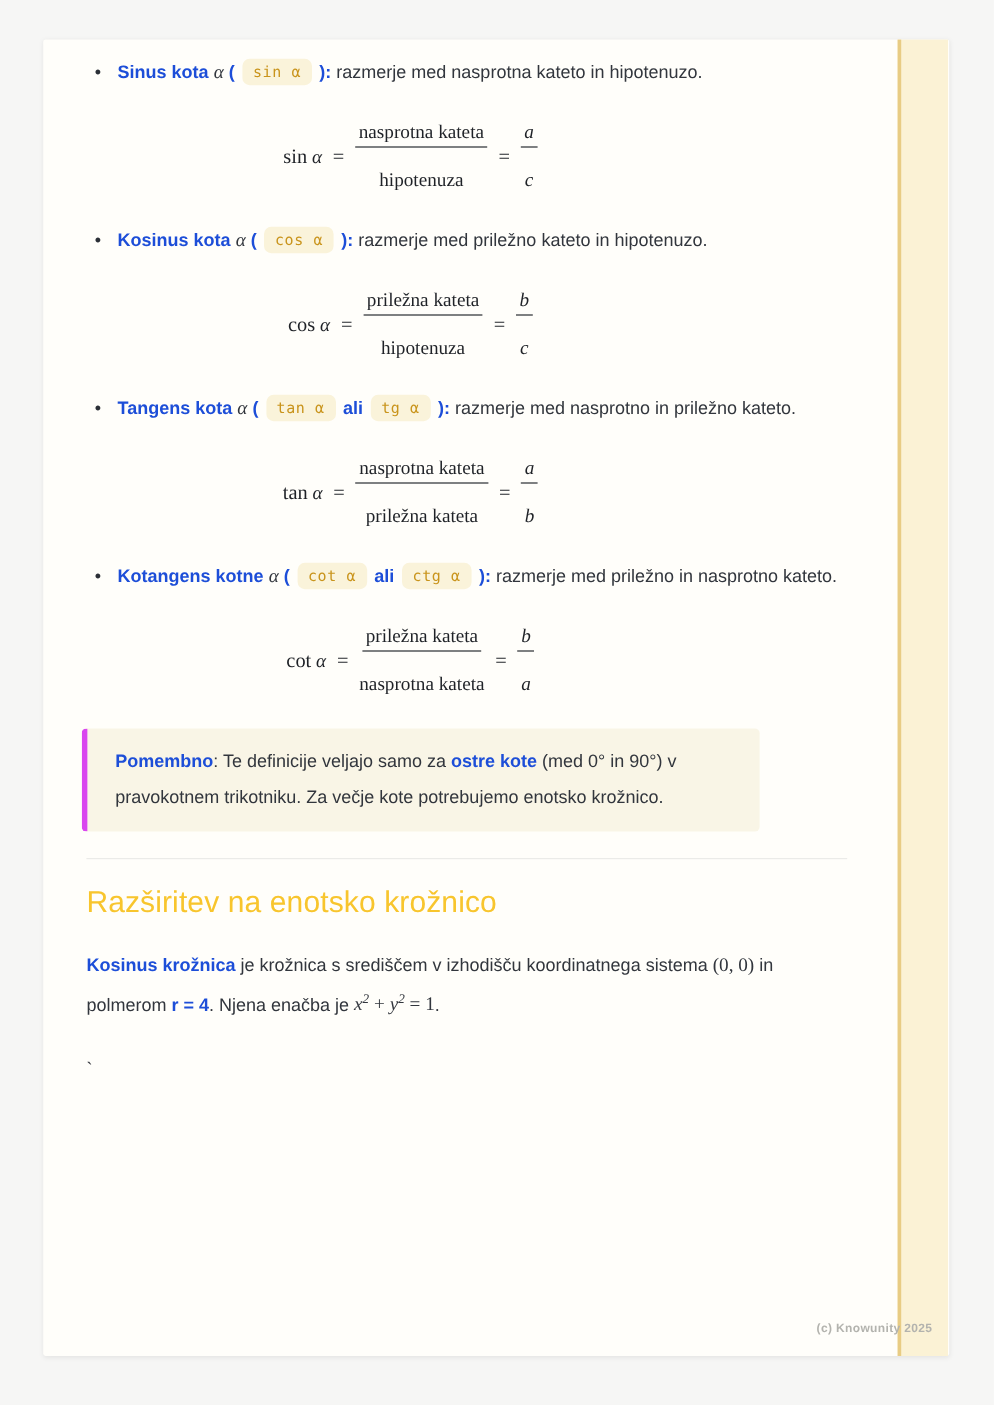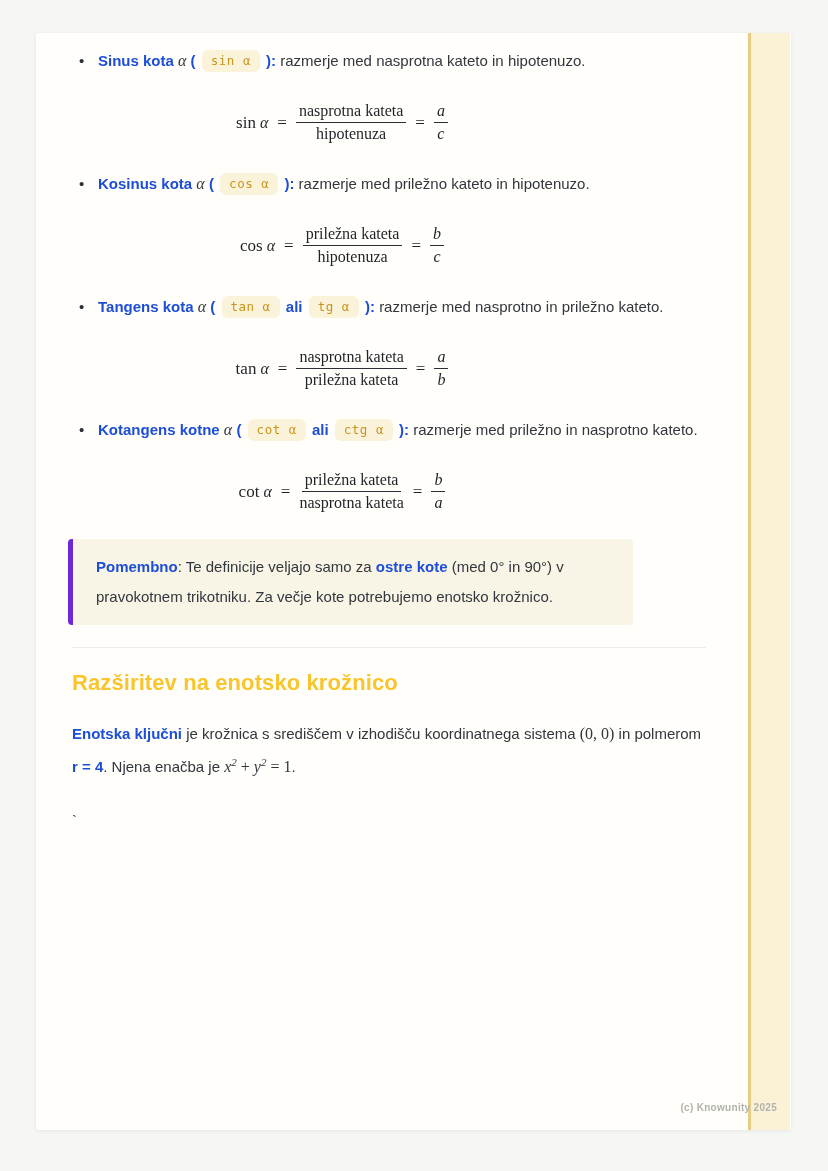--- a/index.html
+++ b/index.html
@@ -80,42 +80,43 @@
     font-size: 17px;
     color: #1f2227;
   }
   .formula .fn { font-style: normal; margin-right: 4px; }
   .frac {
     display: inline-flex;
     flex-direction: column;
     align-items: center;
     font-size: 16px;
     line-height: 20px;
+    gap: 17px;
   }
   .frac .num { border-bottom: 1px solid #2a2d33; padding: 0 3px 1px; }
   .frac .den { padding-top: 1px; }
   .frac.small { font-style: italic; }
   .callout {
     width: 565px;
     margin: 22px 0 0 -4px;
     background: #f9f5e6;
-    border-left: 5px solid #6d28d9;
+    border-left: 5px solid #d946ef;
     border-radius: 4px;
     padding: 13px 26px 13px 23px;
     line-height: 30px;
   }
   hr.divider {
     border: none;
     border-top: 1px solid #ebebe8;
     margin: 22px 0 0 0;
   }
   h2.section-heading {
     margin-top: 22px;
-    font-size: 22px;
-    font-weight: 700;
+    font-size: 25px;
+    font-weight: 400;
     color: #f8c52d;
     letter-spacing: 0.1px;
   }
   p.body-para {
     margin-top: 24px;
     line-height: 28px;
   }
   p.stray {
     margin-top: 26px;
     line-height: 28px;
@@ -240,21 +241,21 @@
   <div class="callout">
     <strong>Pomembno</strong><span>: </span><span>Te definicije veljajo samo za </span><strong>ostre kote</strong><span> (med 0° in 90°) v pravokotnem trikotniku. Za večje kote potrebujemo enotsko krožnico.</span>
   </div>
 
   <hr class="divider">
 
   <h2 class="section-heading">Razširitev na enotsko krožnico</h2>
 
 
   <p class="body-para">
-    <strong>Enotska ključni</strong><span> je krožnica s središčem v izhodišču koordinatnega sistema </span><span class="mser">(0, 0)</span><span> in polmerom </span><strong>r = 4</strong><span>. Njena enačba je </span><span class="mser"><i>x</i><sup>2</sup><span> + </span><i>y</i><sup>2</sup><span> = 1</span></span><span>.</span>
+    <strong>Kosinus krožnica</strong><span> je krožnica s središčem v izhodišču koordinatnega sistema </span><span class="mser">(0, 0)</span><span> in polmerom </span><strong>r = 4</strong><span>. Njena enačba je </span><span class="mser"><i>x</i><sup>2</sup><span> + </span><i>y</i><sup>2</sup><span> = 1</span></span><span>.</span>
   </p>
 
   <p class="stray">`</p>
 
   <div class="edge-bar"></div>
 
   <div class="copyright">(c) Knowunity 2025</div>
 
 </div>
 

